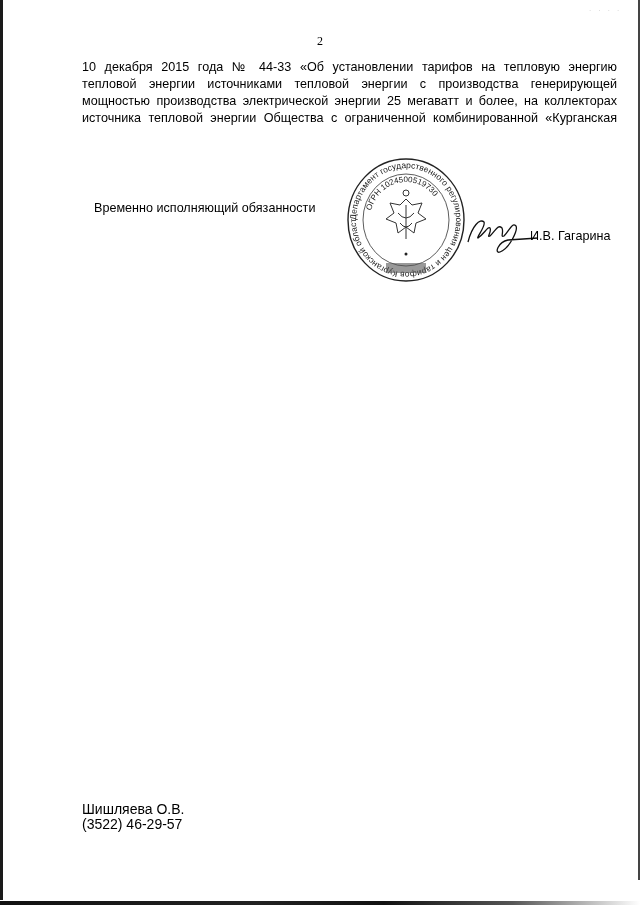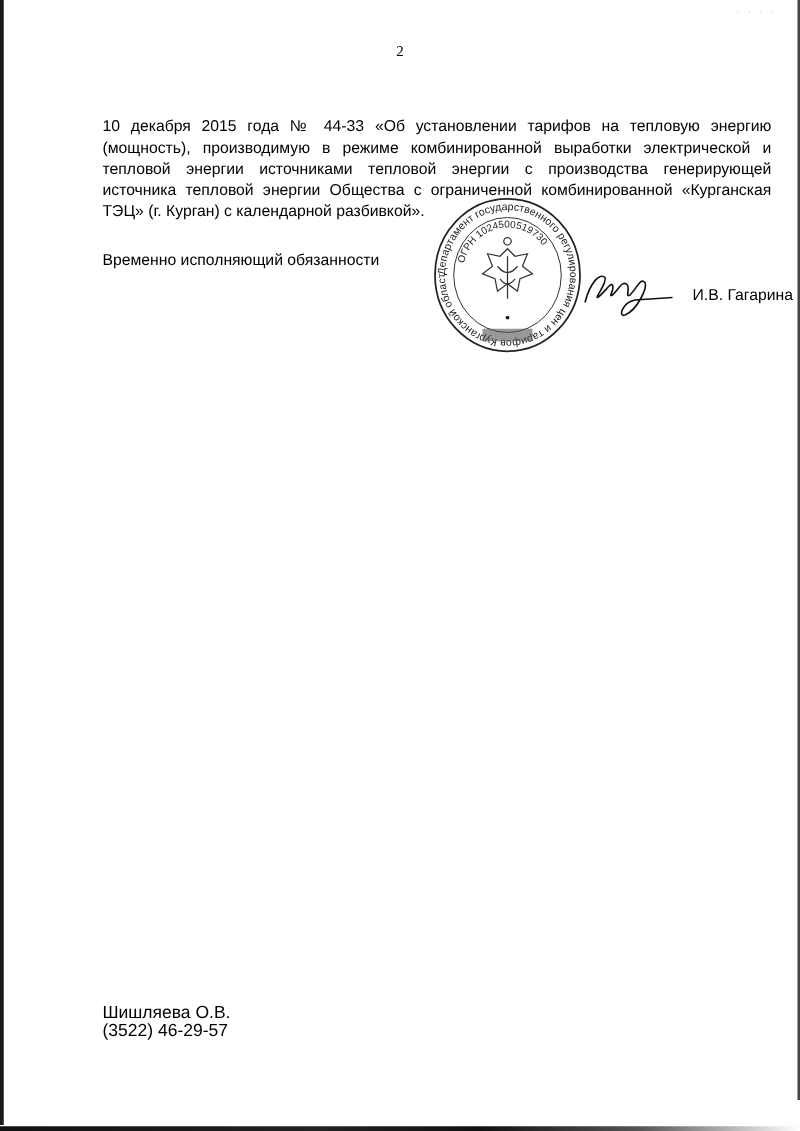--- a/index.html
+++ b/index.html
@@ -13,31 +13,31 @@
     .left-edge { position: absolute; left: 0; top: 0; width: 3px; height: 900px; background: #1a1a1a; }
     .right-edge { position: absolute; right: 0; top: 0; width: 2px; height: 880px; background: #444; }
     .bottom-edge { position: absolute; left: 0; bottom: 0; width: 640px; height: 4px;
       background: linear-gradient(90deg, #111 0%, #222 40%, #111 60%, #555 80%, #aaa 90%, #fff 100%); }
     .page-number {
       position: absolute; left: 0; width: 640px; top: 34px; text-align: center;
       font-family: "Liberation Serif", serif; font-size: 12px;
     }
     .body-text {
       position: absolute; left: 82px; top: 59px; width: 535px;
-      font-size: 12.6px; line-height: 17px; text-align: justify; margin-top: 34px;
+      font-size: 12.6px; line-height: 17px; text-align: justify;
     }
     .body-text .line { display: block; text-align-last: justify; white-space: nowrap; }
     .body-text .line.last { text-align-last: left; }
     .signer-block {
       position: absolute; left: 82px; top: 200px; width: 300px;
       font-size: 12.6px; line-height: 17px;
     }
-    .signer-block div { white-space: nowrap; }
+    .signer-block div { white-space: nowrap; margin-left: 12px; }
     .signer-name {
-      position: absolute; left: 554px; top: 228px;
+      position: absolute; left: 530px; top: 228px;
       font-size: 12.6px; line-height: 17px; white-space: nowrap;
     }
     .stamp {
       position: absolute; left: 346px; top: 157px; width: 120px; height: 126px;
     }
     .signature {
       position: absolute; left: 460px; top: 208px; width: 80px; height: 50px;
     }
     .executor {
       position: absolute; left: 82px; top: 802px;
@@ -51,24 +51,23 @@
 <div class="page">
   <div class="left-edge"></div>
   <div class="right-edge"></div>
   <div class="bottom-edge"></div>
   <div class="specks">. . . .</div>
 
   <div class="page-number">2</div>
 
   <div class="body-text">
     <span class="line">10 декабря 2015 года № 44-33 «Об установлении тарифов на тепловую энергию</span>
-    <span class="line">(мощность), производимую в режиме комбинированной выработки электрической и</span>
     <span class="line">тепловой энергии источниками тепловой энергии с производства генерирующей</span>
+    <span class="line">мощностью производства электрической энергии 25 мегаватт и более, на коллекторах</span>
     <span class="line">источника тепловой энергии Общества с ограниченной комбинированной «Курганская</span>
-    <span class="line last">ТЭЦ» (г. Курган) с календарной разбивкой».</span>
   </div>
 
   <div class="signer-block">
     <div>Временно исполняющий обязанности</div>
   </div>
 
   <svg class="stamp" viewBox="0 0 120 126">
     <defs>
       <path id="stampArc" d="M60,63 m-50,0 a50,52 0 1,1 100,0 a50,52 0 1,1 -100,0"></path>
       <path id="stampArcInner" d="M60,63 m-36,0 a36,38 0 1,1 72,0"></path>

